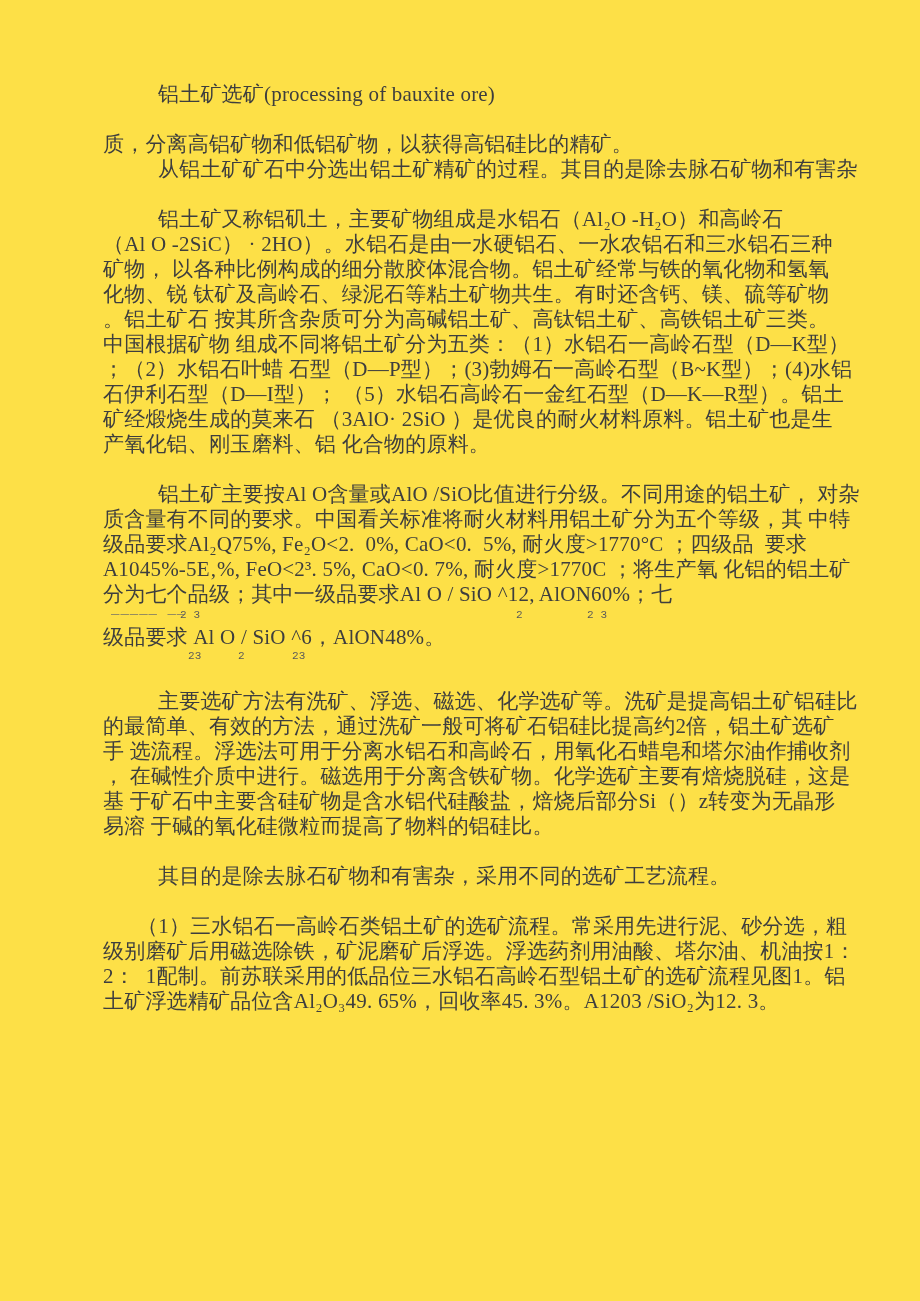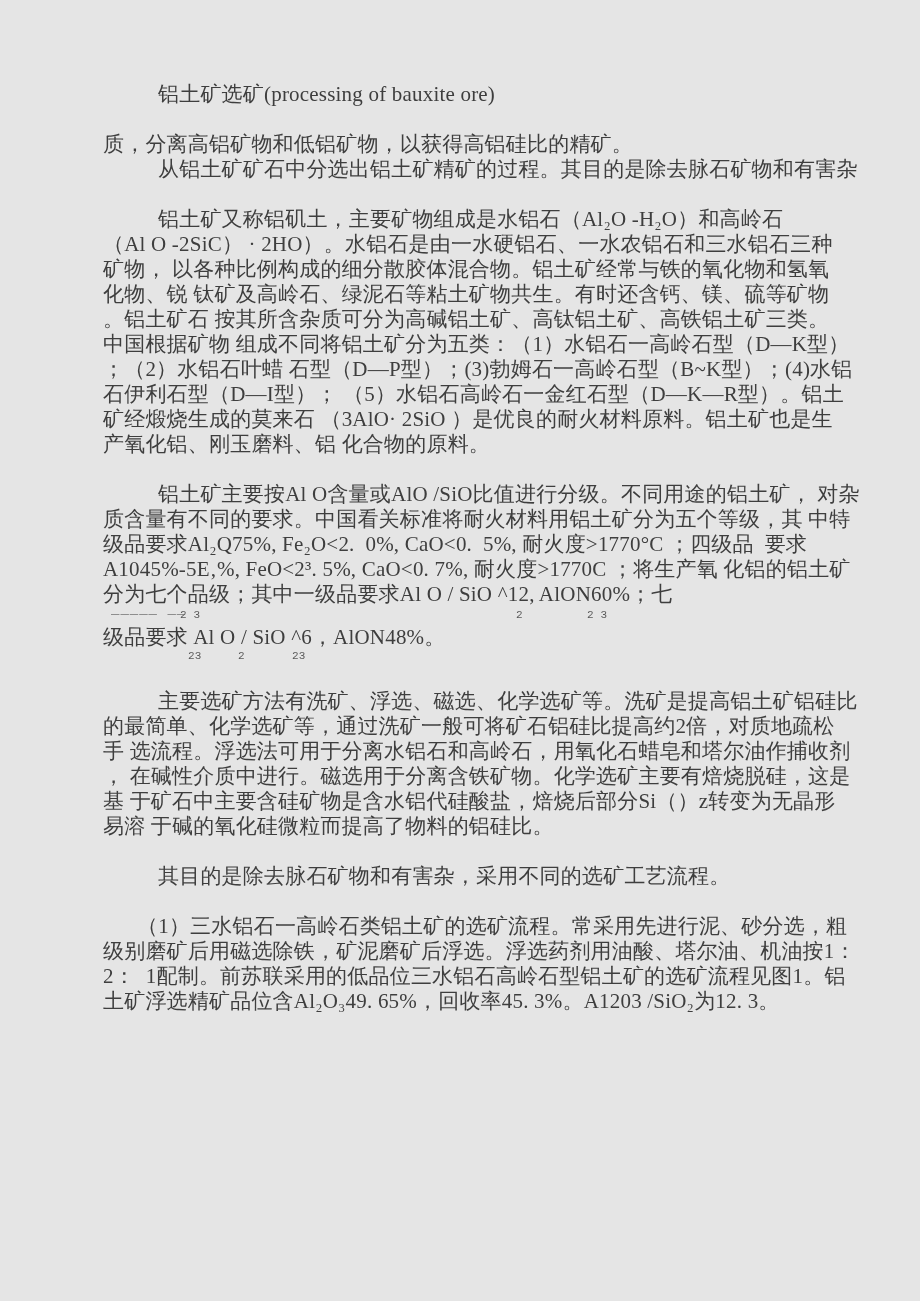--- a/index.html
+++ b/index.html
@@ -4,21 +4,21 @@
 <style>
   html, body {
     margin: 0;
     padding: 0;
     background: #ffffff;
   }
   .page {
     position: relative;
     width: 920px;
     height: 1301px;
-    background: #e5e5e5;
+    background: #fde047;
     overflow: hidden;
     font-family: "Liberation Serif", "DejaVu Serif", serif;
   }
   .content {
     position: absolute;
     left: 103px;
     top: 82px;
     width: 730px;
     font-size: 21px;
     line-height: 25px;
@@ -99,21 +99,21 @@
 
       <div class="sub-line sub-line-b">
         <span style="left:85px">23</span>
         <span style="left:135px">2</span>
         <span style="left:189px">23</span>
       </div>
     </div>
 
     <div class="para">
       <div class="line indent">主要选矿方法有洗矿、浮选、磁选、化学选矿等。洗矿是提高铝土矿铝硅比</div>
-      <div class="line">的最简单、化学选矿等，通过洗矿一般可将矿石铝硅比提高约2倍，对质地疏松</div>
+      <div class="line">的最简单、有效的方法，通过洗矿一般可将矿石铝硅比提高约2倍，铝土矿选矿</div>
       <div class="line">手 选流程。浮选法可用于分离水铝石和高岭石，用氧化石蜡皂和塔尔油作捕收剂</div>
       <div class="line">， 在碱性介质中进行。磁选用于分离含铁矿物。化学选矿主要有焙烧脱硅，这是</div>
       <div class="line">基 于矿石中主要含硅矿物是含水铝代硅酸盐，焙烧后部分Si（）z转变为无晶形</div>
       <div class="line">易溶 于碱的氧化硅微粒而提高了物料的铝硅比。</div>
     </div>
 
     <div class="para">
       <div class="line indent">其目的是除去脉石矿物和有害杂，采用不同的选矿工艺流程。</div>
     </div>
 

